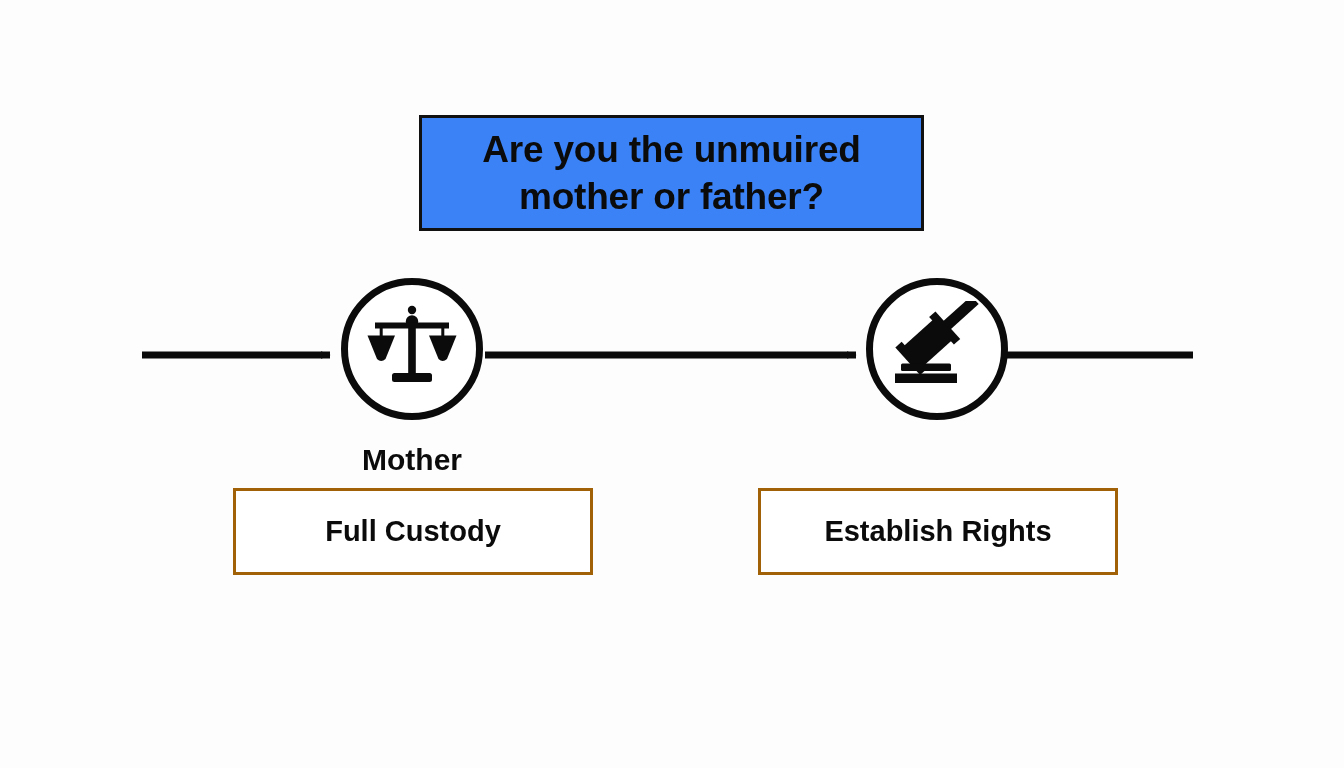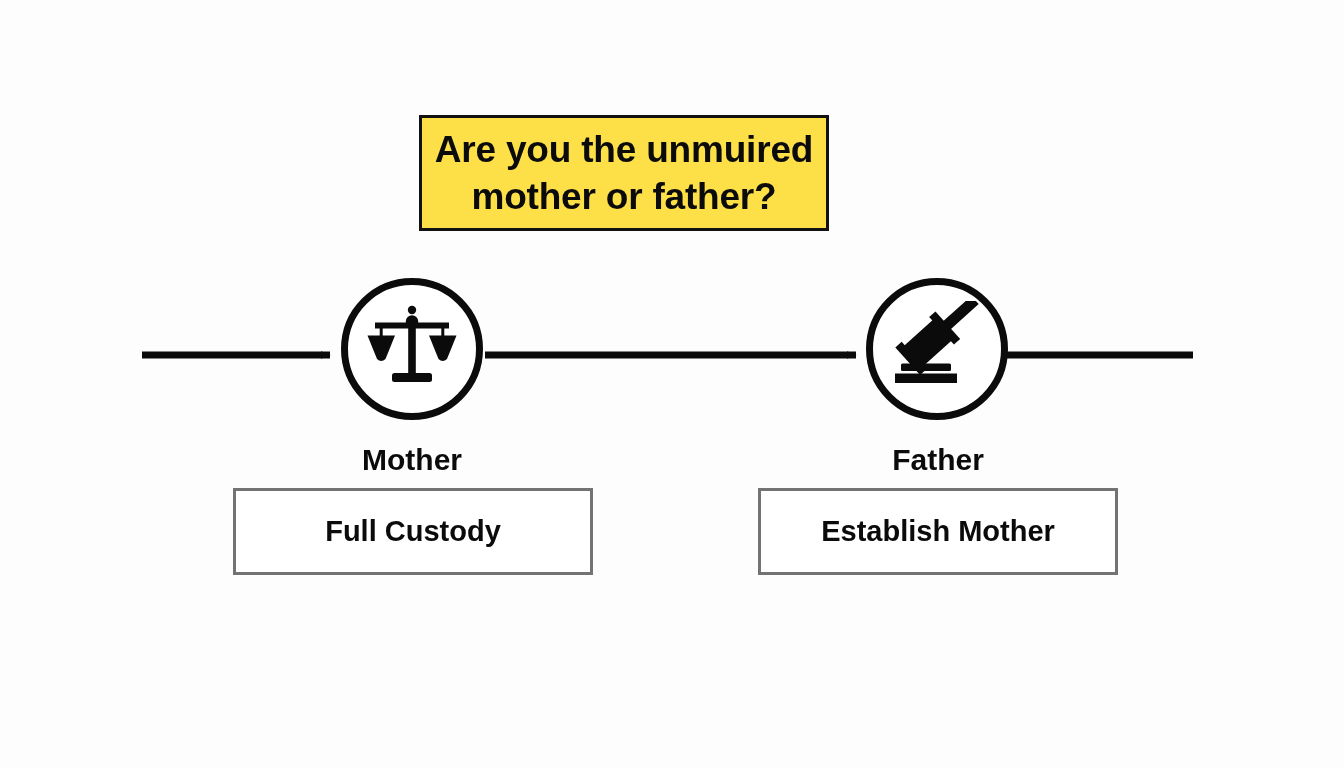--- a/index.html
+++ b/index.html
@@ -18,25 +18,25 @@
     width: 1344px;
     height: 768px;
     background: #fdfdfd;
   }
 
   
   .question-box {
     position: absolute;
     left: 419px;
     top: 115px;
-    width: 410px;
+    width: 505px;
     height: 116px;
     box-sizing: border-box;
     border: 3px solid #111111;
-    background: #fde047;
+    background: #3b82f6;
     display: flex;
     align-items: center;
     justify-content: center;
   }
   .question-text {
     font-size: 37px;
     font-weight: bold;
     line-height: 1.28;
     color: #0b0b0b;
     text-align: center;
@@ -85,21 +85,21 @@
   .node-label.mother { left: 232px; }
   .node-label.father { left: 758px; }
 
   
   .outcome-box {
     position: absolute;
     top: 488px;
     width: 360px;
     height: 87px;
     box-sizing: border-box;
-    border: 3px solid #737373;
+    border: 3px solid #a16207;
     background: #ffffff;
     display: flex;
     align-items: center;
     justify-content: center;
   }
   .outcome-box.mother { left: 233px; }
   .outcome-box.father { left: 758px; }
   .outcome-text {
     font-size: 29px;
     font-weight: bold;
@@ -175,22 +175,21 @@
           <rect x="67" y="30" width="38" height="11" fill="#0b0b0b"></rect>
         </g>
 
         <rect x="12" y="62.5" width="50" height="7.5" rx="1.5" fill="#0b0b0b"></rect>
         <path d="M6,72.5 L68,72.5 L68,82 L6,82 Z" fill="#0b0b0b"></path>
       </svg>
     </span>
   </div>
 
   <div class="node-label mother">Mother</div>
-  <div class="node-label father">Father</div>
 
   <div class="outcome-box mother">
     <span class="outcome-text">Full Custody</span>
   </div>
   <div class="outcome-box father">
-    <span class="outcome-text">Establish Mother</span>
+    <span class="outcome-text">Establish Rights</span>
   </div>
 
 </div>
 
 </body></html>

